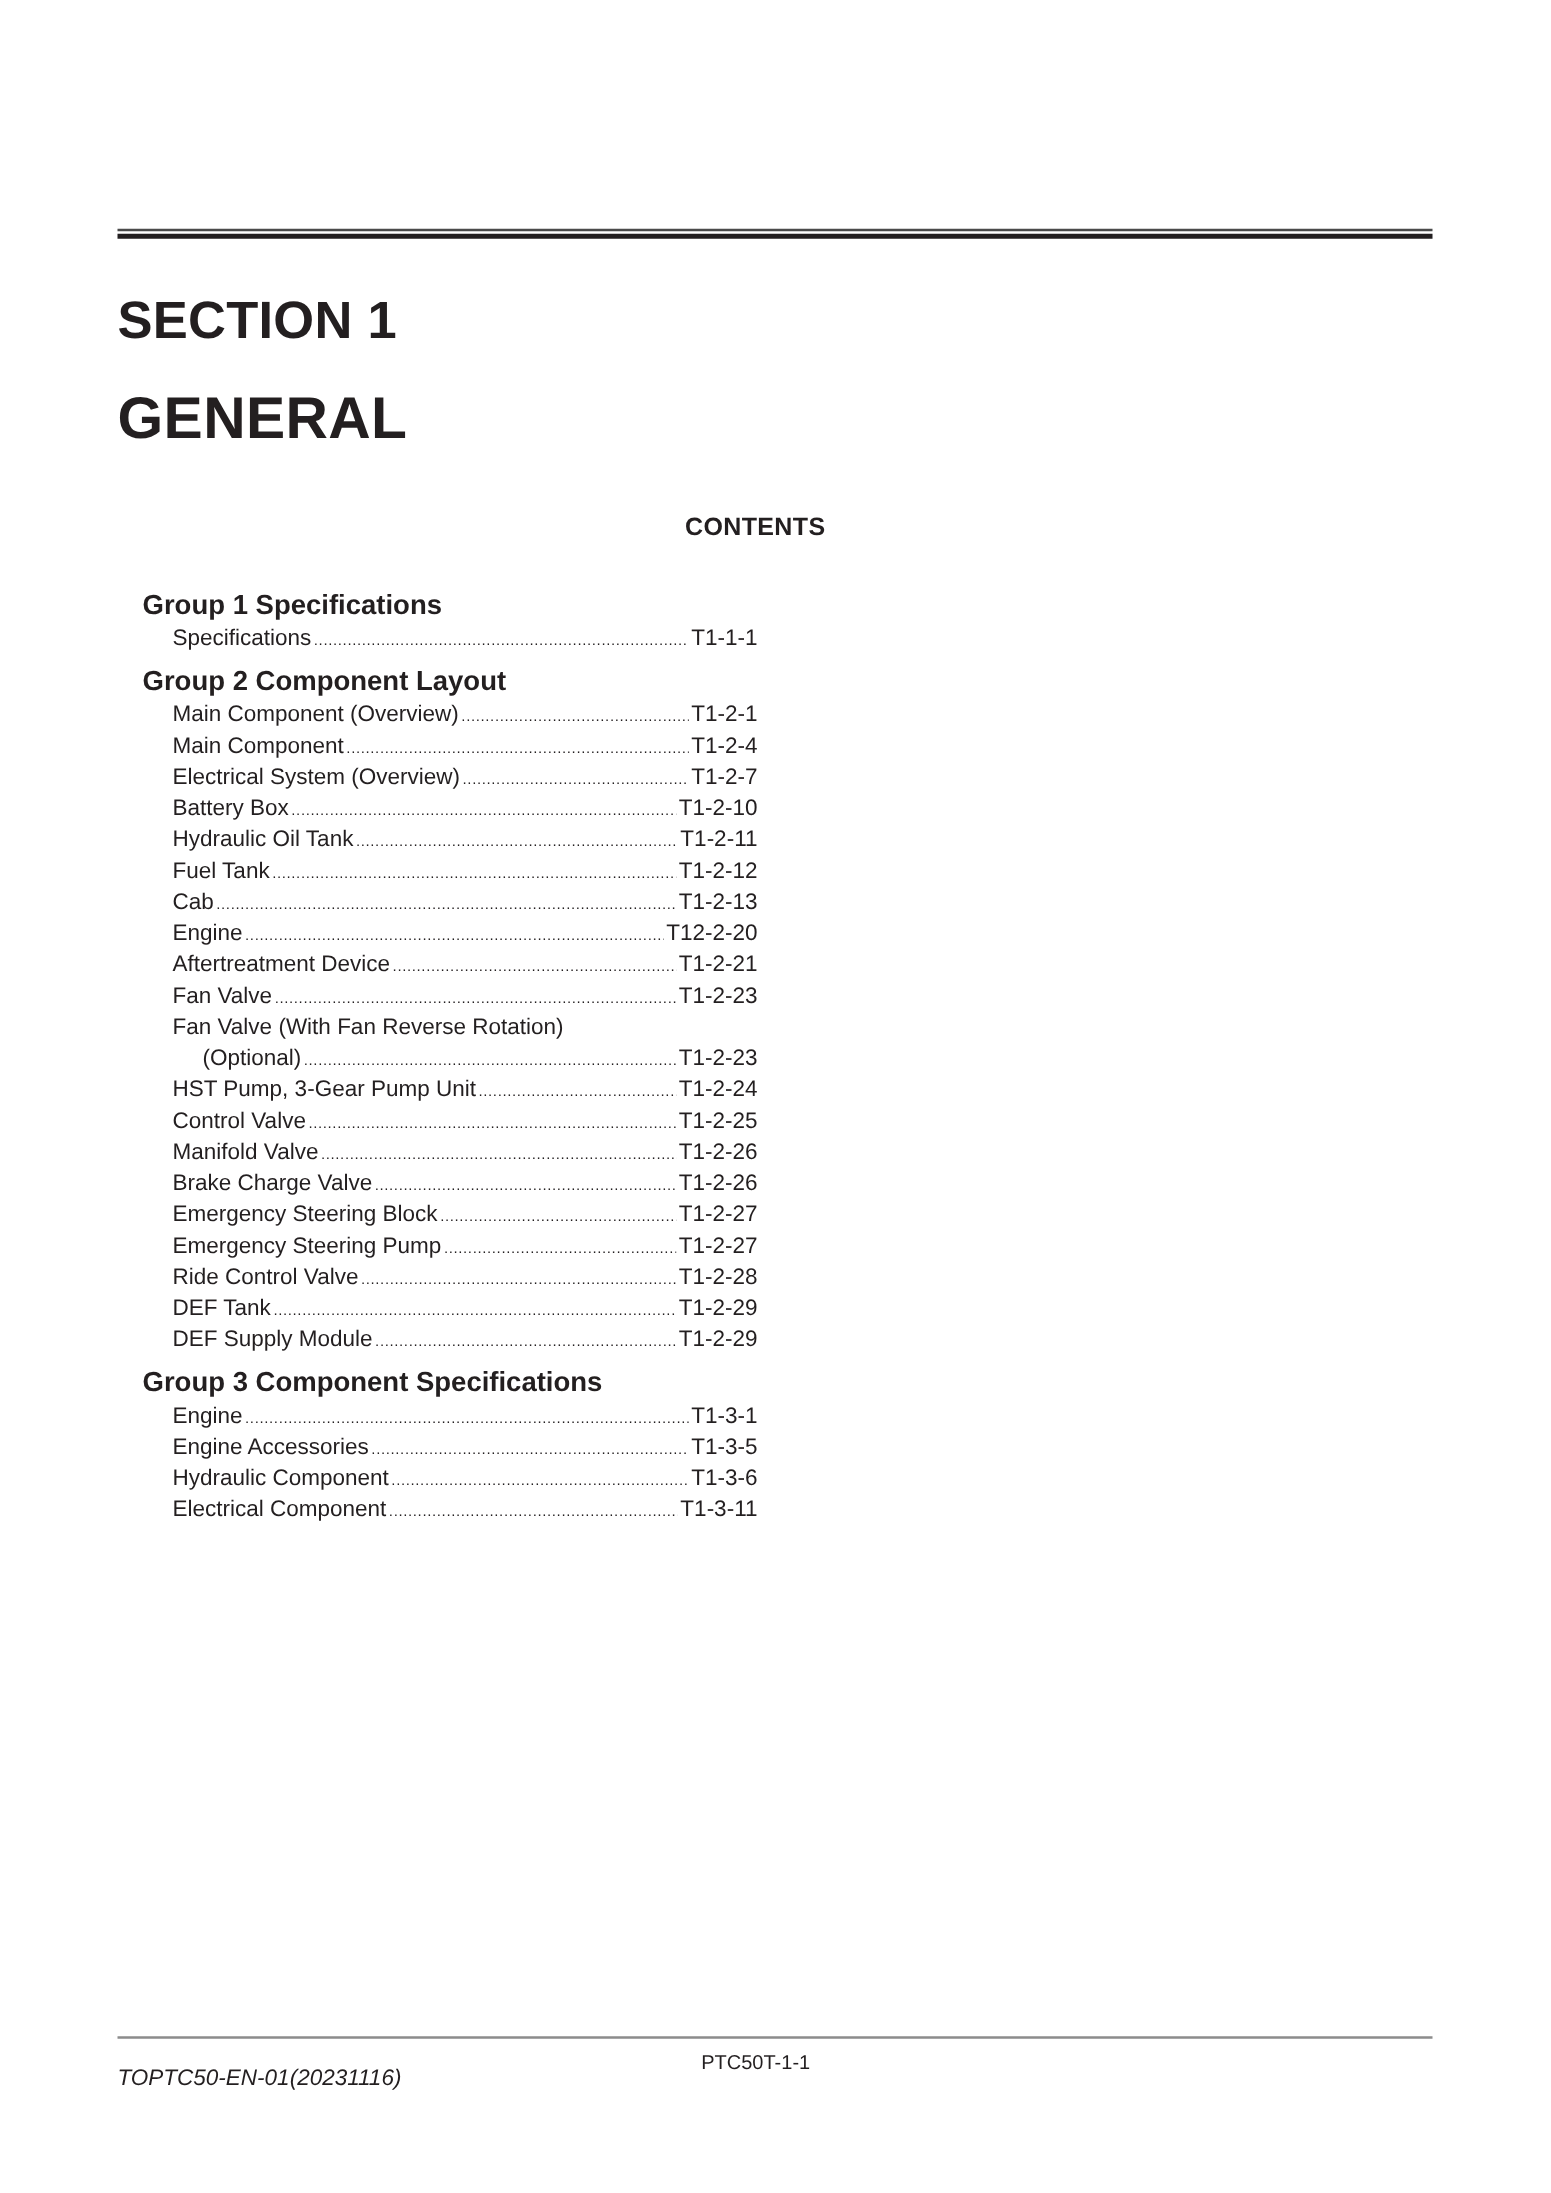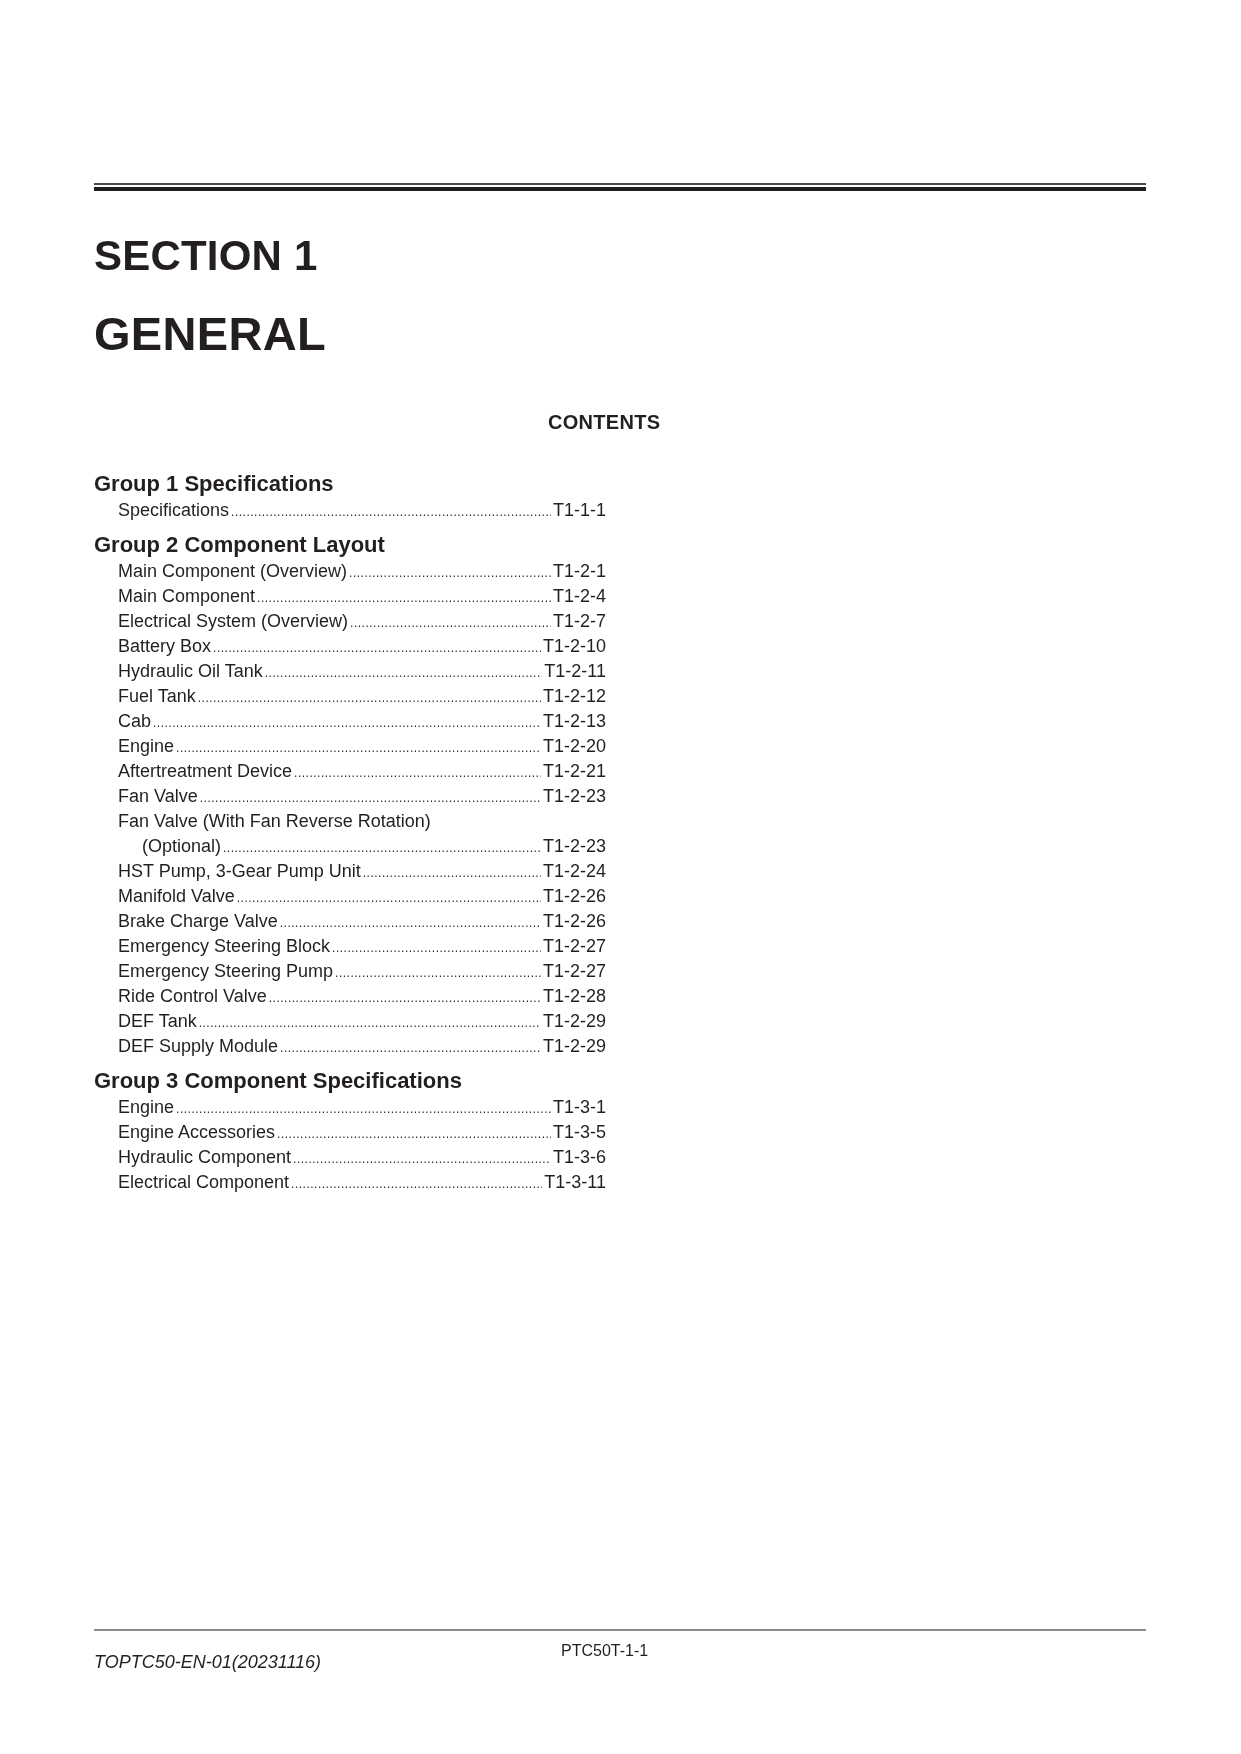--- a/index.html
+++ b/index.html
@@ -4,21 +4,21 @@
 <style>
   html, body { margin: 0; padding: 0; background: #ffffff; }
   body { width: 1241px; height: 1754px; position: relative; overflow: hidden;
          font-family: "Liberation Sans", "DejaVu Sans", sans-serif; color: #231f20; }
   .rule-thin { position: absolute; left: 94px; width: 1052px; top: 183px; height: 2px; background: #4a4a4a; }
   .rule-thick { position: absolute; left: 94px; width: 1052px; top: 187px; height: 4px; background: #231f20; }
   .section-label { position: absolute; left: 94px; top: 232px; font-size: 42px; font-weight: bold; letter-spacing: 0.2px; }
   .section-title { position: absolute; left: 94px; top: 306px; font-size: 47px; font-weight: bold; letter-spacing: 0.3px; }
   .contents-heading { position: absolute; left: 548px; top: 411px; font-size: 20px; font-weight: bold; letter-spacing: 0.3px; }
   .toc { position: absolute; left: 94px; top: 470px; width: 512px; }
-  .group { margin-bottom: 8px; }
+  .group { margin-bottom: 8px; margin-left: 20px; }
   .group-title { font-size: 22px; font-weight: bold; height: 28px; line-height: 28px; }
   .entry { display: flex; align-items: baseline; font-size: 18px; height: 25px; line-height: 25px; padding-left: 24px; }
   .entry.cont { padding-left: 48px; }
   .entry .name { white-space: nowrap; }
   .entry .dots { flex: 1; overflow: hidden; white-space: nowrap; margin: 0 2px; font-size: 12px; letter-spacing: 0.5px; }
   .entry .dots::before { content: "........................................................................................................................................................................"; }
   .entry .page { white-space: nowrap; text-align: right; }
   .footer-rule { position: absolute; left: 94px; width: 1052px; top: 1629px; height: 2px; background: #8c8c8c; }
   .footer-left { position: absolute; left: 94px; top: 1652px; font-size: 18px; font-style: italic; }
   .footer-center { position: absolute; left: 561px; top: 1642px; font-size: 16px; }
@@ -78,21 +78,21 @@
         <span class="page">T1-2-12</span>
       </div>
     <div class="entry">
         <span class="name">Cab</span>
         <span class="dots"></span>
         <span class="page">T1-2-13</span>
       </div>
     <div class="entry">
         <span class="name">Engine</span>
         <span class="dots"></span>
-        <span class="page">T1-2-20</span>
+        <span class="page">T12-2-20</span>
       </div>
     <div class="entry">
         <span class="name">Aftertreatment Device</span>
         <span class="dots"></span>
         <span class="page">T1-2-21</span>
       </div>
     <div class="entry">
         <span class="name">Fan Valve</span>
         <span class="dots"></span>
         <span class="page">T1-2-23</span>
@@ -102,20 +102,25 @@
       </div>
     <div class="entry cont">
         <span class="name">(Optional)</span>
         <span class="dots"></span>
         <span class="page">T1-2-23</span>
       </div>
     <div class="entry">
         <span class="name">HST Pump, 3-Gear Pump Unit</span>
         <span class="dots"></span>
         <span class="page">T1-2-24</span>
+      </div>
+    <div class="entry">
+        <span class="name">Control Valve</span>
+        <span class="dots"></span>
+        <span class="page">T1-2-25</span>
       </div>
     <div class="entry">
         <span class="name">Manifold Valve</span>
         <span class="dots"></span>
         <span class="page">T1-2-26</span>
       </div>
     <div class="entry">
         <span class="name">Brake Charge Valve</span>
         <span class="dots"></span>
         <span class="page">T1-2-26</span>

